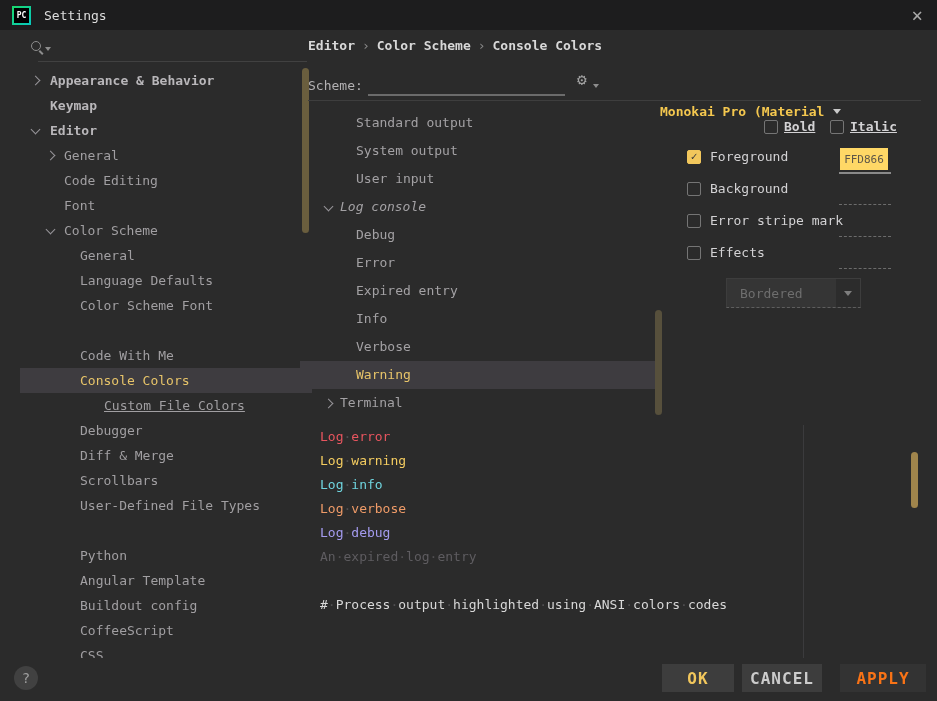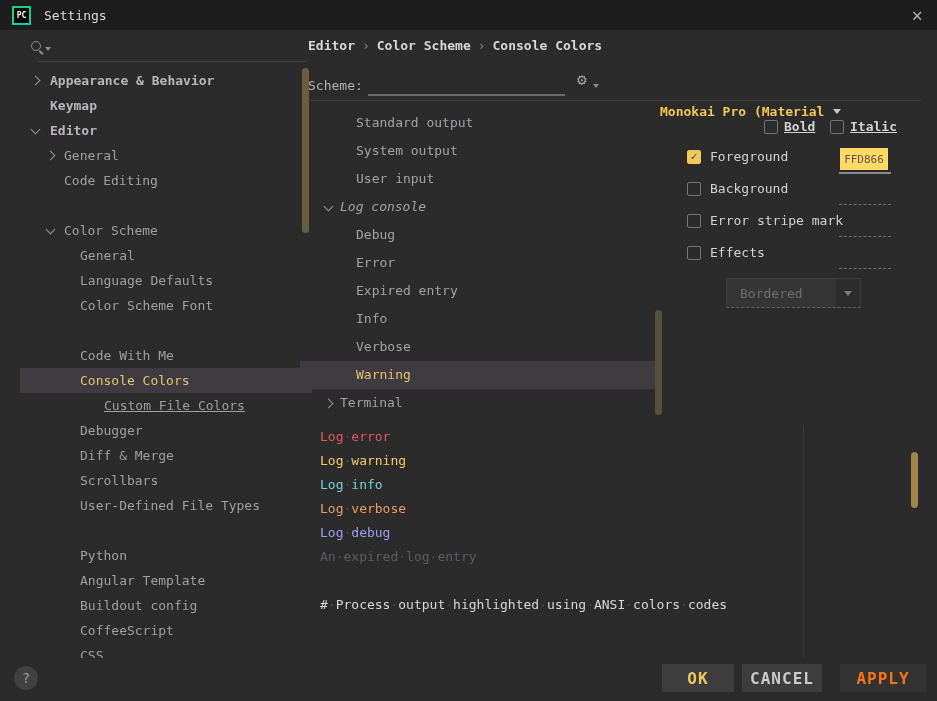--- a/index.html
+++ b/index.html
@@ -90,20 +90,21 @@
       <span class="mag"></span>
       <span class="search-caret"></span>
     </div>
     <div class="search-underline"></div>
     <div class="tree">
         <div class="trow b" style="top: 0px; padding-left: 30px;"><span class="chev right" style="left: 12px; top: 9px;"></span>Appearance &amp; Behavior</div>
         <div class="trow b" style="top: 25px; padding-left: 30px;">Keymap</div>
         <div class="trow b" style="top: 50px; padding-left: 30px;"><span class="chev down" style="left: 12px; top: 8px;"></span>Editor</div>
         <div class="trow" style="top: 75px; padding-left: 44px;"><span class="chev right" style="left: 27px; top: 9px;"></span>General</div>
         <div class="trow" style="top: 100px; padding-left: 44px;">Code Editing</div>
+        <div class="trow" style="top: 125px; padding-left: 44px;">Font</div>
         <div class="trow" style="top: 150px; padding-left: 44px;"><span class="chev down" style="left: 27px; top: 8px;"></span>Color Scheme</div>
         <div class="trow" style="top: 175px; padding-left: 60px;">General</div>
         <div class="trow" style="top: 200px; padding-left: 60px;">Language Defaults</div>
         <div class="trow" style="top: 225px; padding-left: 60px;">Color Scheme Font</div>
         <div class="trow" style="top: 275px; padding-left: 60px;">Code With Me</div>
         <div class="trow sel" style="top: 300px; padding-left: 60px;">Console Colors</div>
         <div class="trow" style="top: 325px; padding-left: 84px; text-decoration: underline;">Custom File Colors</div>
         <div class="trow" style="top: 350px; padding-left: 60px;">Debugger</div>
         <div class="trow" style="top: 375px; padding-left: 60px;">Diff &amp; Merge</div>
         <div class="trow" style="top: 400px; padding-left: 60px;">Scrollbars</div>

